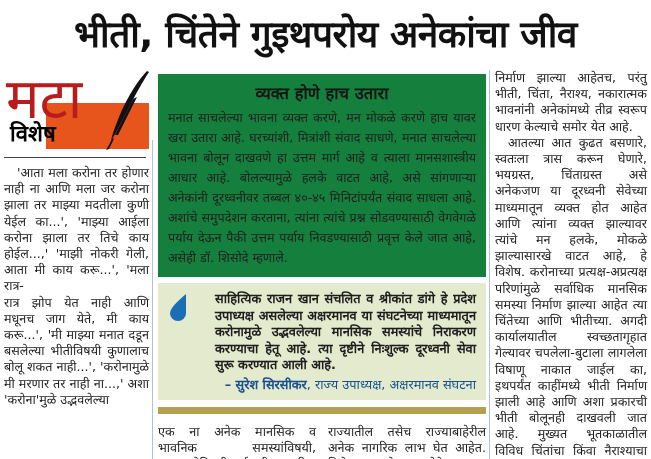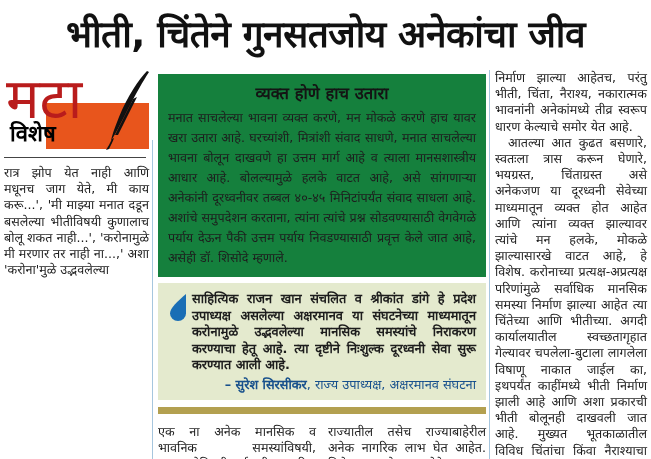--- a/index.html
+++ b/index.html
@@ -49,21 +49,21 @@
 
   
   .col-mid { position:absolute; left:158px; top:62px; width:328px; bottom:0; }
   .highlight-box {
     background:#15803d; padding:7px 10px 9px 10px; margin-top:12px;
   }
   .hb-title { text-align:center; font-size:16.5px; font-weight:bold; color:#141414; margin-bottom:4px; }
   .hb-body { font-size:12.6px; line-height:20px; text-align:justify; color:#1d1d1d; }
 
   .quote-box {
-    background:#e4eace; padding:8px 10px 7px 4px; margin-top:6px; position:relative;
+    background:#e4eace; padding:8px 10px 7px 27px; margin-top:6px; position:relative;
   }
   .quote-mark { position:absolute; left:9px; top:10px; }
   .quote-text {
     font-size:12.8px; line-height:16.6px; text-align:justify; font-weight:bold; color:#1d1d1d;
   }
   .quote-text-first { margin-left:30px; }
   .quote-attr { text-align:right; font-size:12.8px; color:#17508c; margin-top:1px; }
   .quote-attr b { font-weight:bold;margin-top:22px; }
 
   .gold-bar { height:7px; background:#b3a050; margin-top:7px; }
@@ -73,39 +73,40 @@
 
   
   .col-right { position:absolute; left:495px; top:70px; width:152px; bottom:0; }
   .col-right p { margin:0; }
 </style>
 </head>
 <body>
 
 <div class="page">
 
-  <h1 class="headline">भीती, चिंतेने गुनसतजोय अनेकांचा जीव</h1>
+  <h1 class="headline">भीती, चिंतेने गुइथपरोय अनेकांचा जीव</h1>
 
   <div class="v-line-1"></div>
   <div class="v-line-2"></div>
 
   <div class="col-left">
     <div class="logo">
       <div class="logo-orange"></div>
       <div class="logo-mata">मटा</div>
       <div class="logo-vishesh">विशेष</div>
       <span class="feather">
         <svg width="48" height="82" viewBox="0 0 48 82">
           <path d="M44 2 C36 10 24 28 16 48 C12 58 9 66 8 72 C14 62 20 50 26 38 C33 25 40 12 46 3 Z" fill="#111"></path>
           <path d="M9 70 C7 74 5 78 3 81 L6 80 C8 76 10 72 11 69 Z" fill="#111"></path>
           <path d="M30 30 C24 42 17 56 12 66 L15 66 C21 54 28 40 34 28 Z" fill="#111"></path>
         </svg>
       </span>
     </div>
     <hr class="byline-rule">
+    <p class="news-text indent">'आता मला करोना तर होणार नाही ना आणि मला जर करोना झाला तर माझ्या मदतीला कुणी येईल का...', 'माझ्या आईला करोना झाला तर तिचे काय होईल...,' 'माझी नोकरी गेली, आता मी काय करू...', 'मला रात्र-</p>
     <p class="news-text">रात्र झोप येत नाही आणि मधूनच जाग येते, मी काय करू...', 'मी माझ्या मनात दडून बसलेल्या भीतीविषयी कुणालाच बोलू शकत नाही...', 'करोनामुळे मी मरणार तर नाही ना...,' अशा 'करोना'मुळे उद्भवलेल्या</p>
   </div>
 
   <div class="col-mid">
 
     <div class="highlight-box">
       <div class="hb-title">व्यक्त होणे हाच उतारा</div>
       <p class="hb-body">मनात साचलेल्या भावना व्यक्त करणे, मन मोकळे करणे हाच यावर खरा उतारा आहे. घरच्यांशी, मित्रांशी संवाद साधणे, मनात साचलेल्या भावना बोलून दाखवणे हा उत्तम मार्ग आहे व त्याला मानसशास्त्रीय आधार आहे. बोलल्यामुळे हलके वाटत आहे, असे सांगणाऱ्या अनेकांनी दूरध्वनीवर तब्बल ४०-४५ मिनिटांपर्यंत संवाद साधला आहे. अशांचे समुपदेशन करताना, त्यांना त्यांचे प्रश्न सोडवण्यासाठी वेगवेगळे पर्याय देऊन पैकी उत्तम पर्याय निवडण्यासाठी प्रवृत्त केले जात आहे, असेही डॉ. शिसोदे म्हणाले.</p>
     </div>
 

